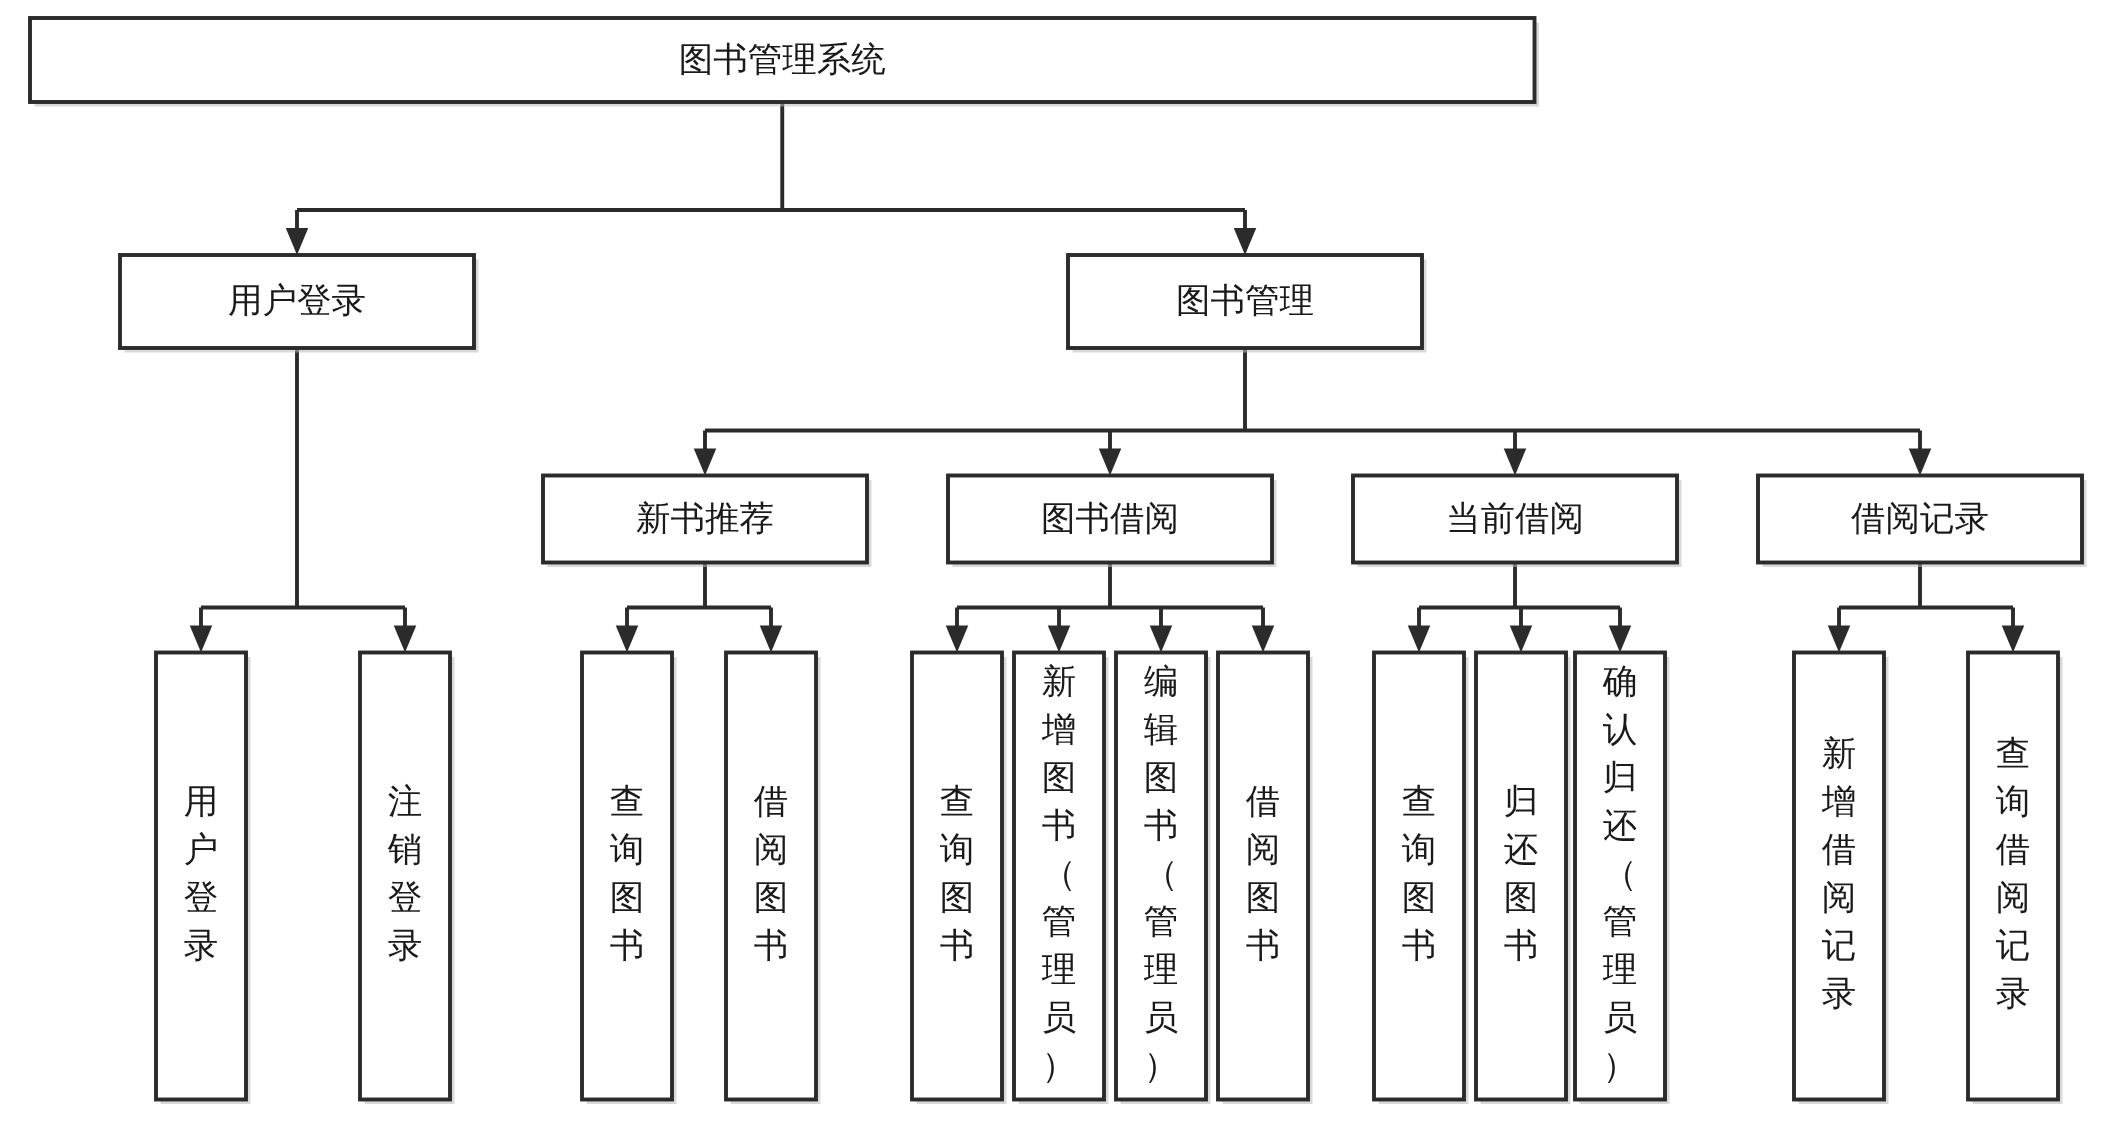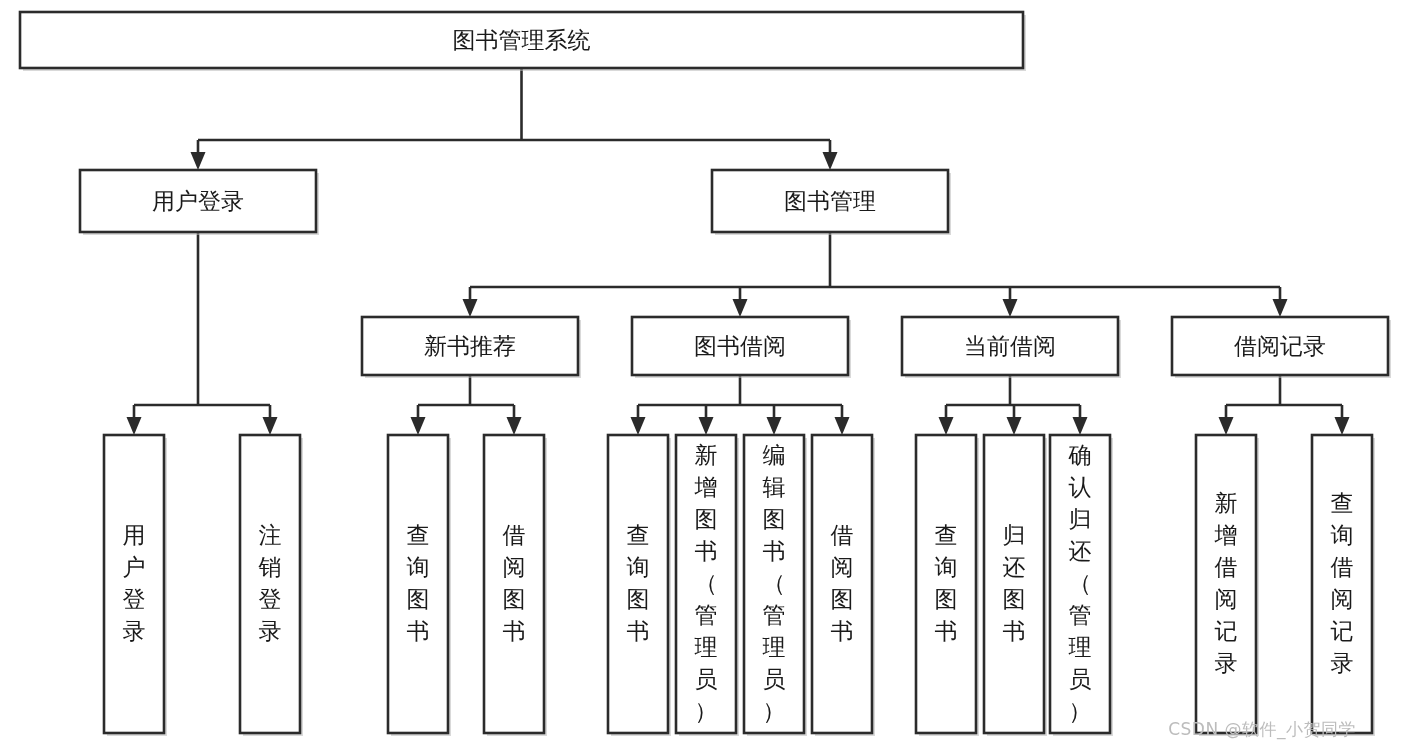--- a/index.html
+++ b/index.html
@@ -225,14 +225,13 @@
           <rect x="1196" y="435" width="60" height="298" class="node-box"></rect>
           <text x="1226" class="node-label-vertical"><tspan x="1226" y="504" dominant-baseline="middle">新</tspan><tspan x="1226" y="536" dominant-baseline="middle">增</tspan><tspan x="1226" y="568" dominant-baseline="middle">借</tspan><tspan x="1226" y="600" dominant-baseline="middle">阅</tspan><tspan x="1226" y="632" dominant-baseline="middle">记</tspan><tspan x="1226" y="664" dominant-baseline="middle">录</tspan></text>
         </g>
         <g>
           <rect x="1315" y="438" width="60" height="298" class="node-shadow"></rect>
           <rect x="1312" y="435" width="60" height="298" class="node-box"></rect>
           <text x="1342" class="node-label-vertical"><tspan x="1342" y="504" dominant-baseline="middle">查</tspan><tspan x="1342" y="536" dominant-baseline="middle">询</tspan><tspan x="1342" y="568" dominant-baseline="middle">借</tspan><tspan x="1342" y="600" dominant-baseline="middle">阅</tspan><tspan x="1342" y="632" dominant-baseline="middle">记</tspan><tspan x="1342" y="664" dominant-baseline="middle">录</tspan></text>
         </g>
       </g>
   </svg>
-  <div class="watermark">CSDN @软件_小贺同学</div>
 </div>
 
 </body></html>

